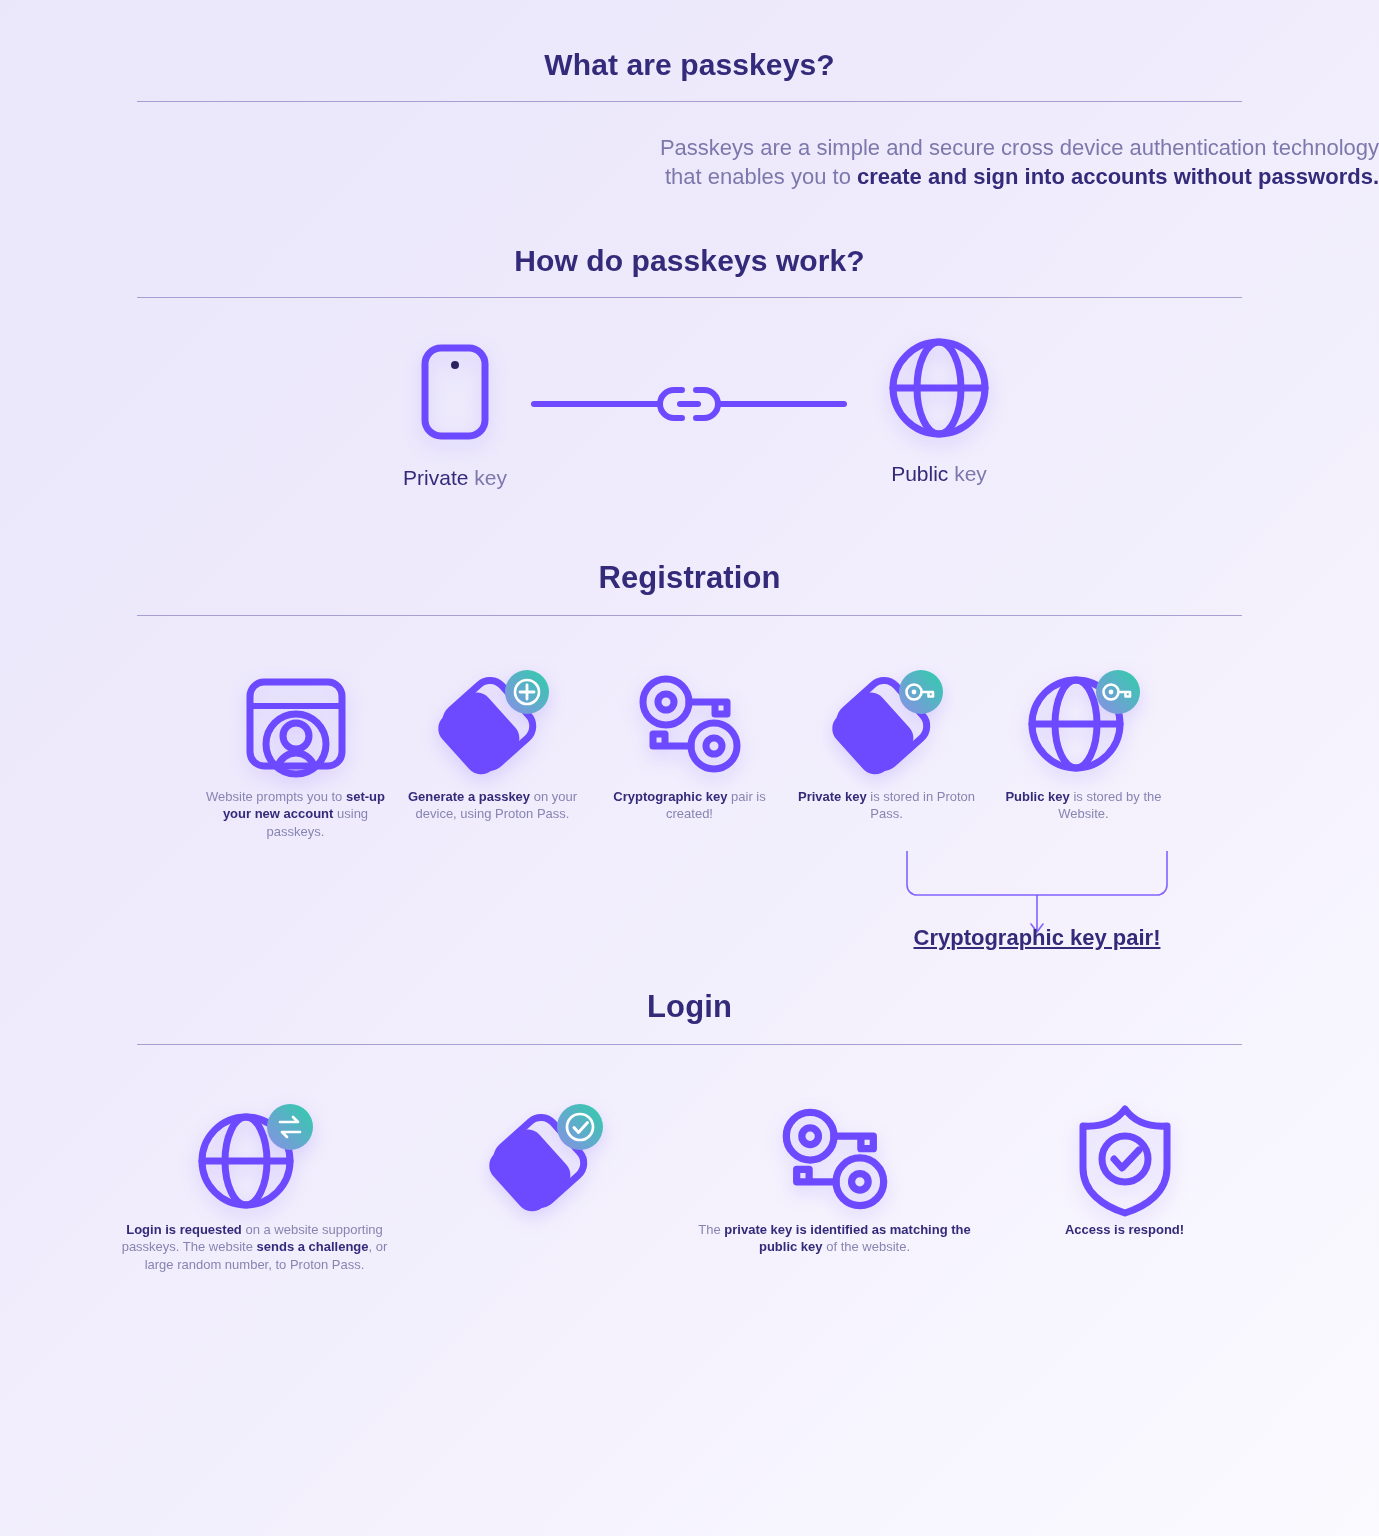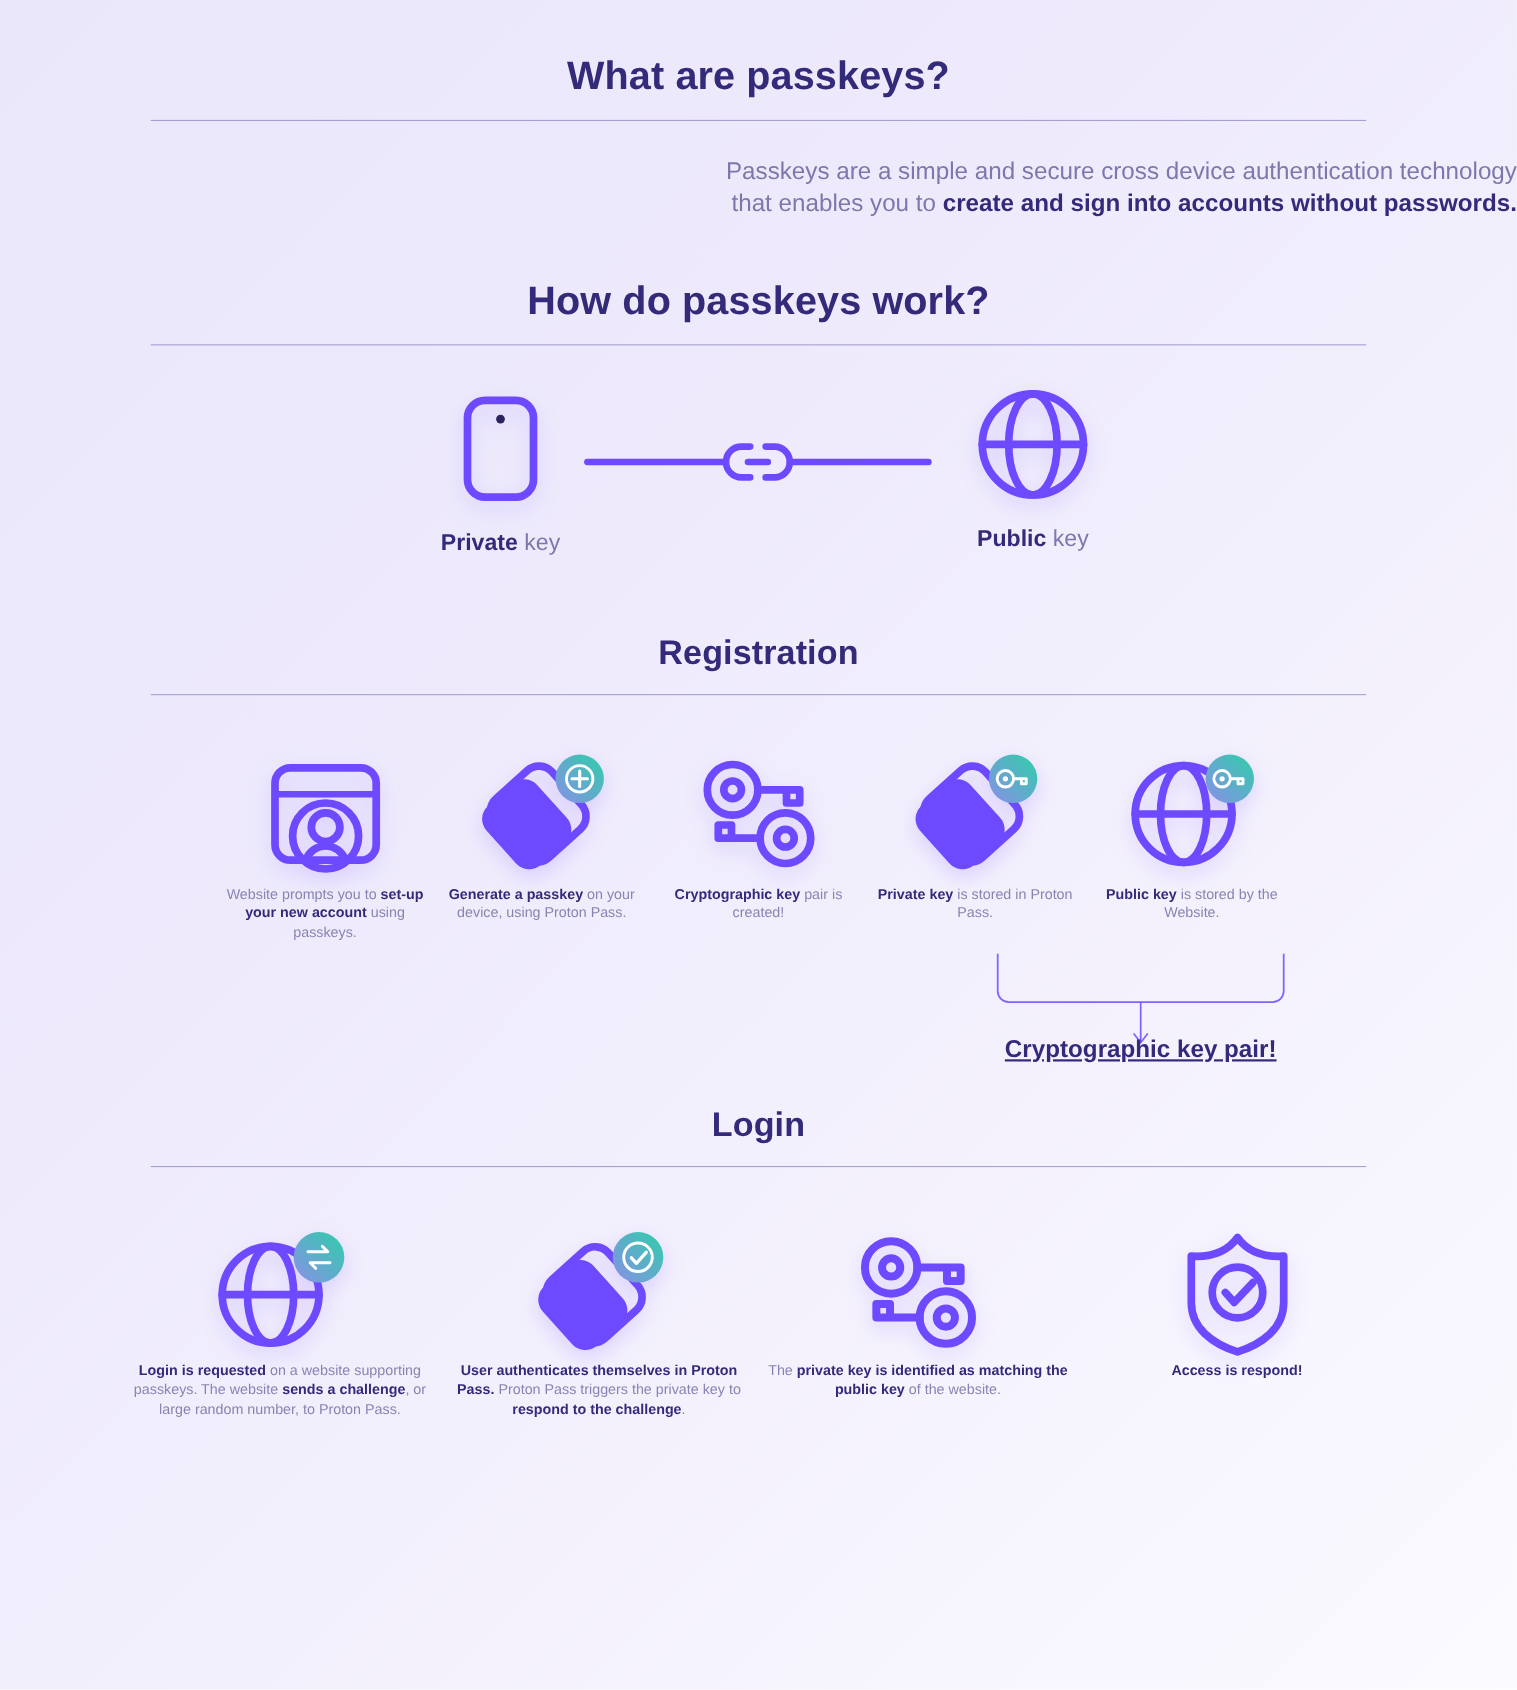--- a/index.html
+++ b/index.html
@@ -12,21 +12,21 @@
     color: #3a2b7a;
     overflow: hidden;
     position: relative;
   }
 
   .page { width: 1379px; height: 1536px; position: relative; }
 
   
   .section-head {
     text-align: center;
-    font-size: 36px;
+    font-size: 30px;
     font-weight: 600;
     color: #342a7a;
     letter-spacing: 0.1px;
   }
   .section-head.big { font-size: 31px; }
   .rule {
     height: 1px;
     background: #8d85c4;
     opacity: .75;
     margin: 19px 137px 0 137px;
@@ -52,21 +52,21 @@
     position: absolute;
     text-align: center;
     width: 230px;
   }
   .keyitem .glyph { height: 104px; display: flex; align-items: center; justify-content: center; }
   .keyitem .cap {
     margin-top: 22px;
     font-size: 21px;
     color: #7d78ab;
   }
-  .keyitem .cap b { color: #342a7a; font-weight: 700; }
+  .keyitem .cap b { color: #342a7a; font-weight: 400; }
 
   .connector {
     position: absolute;
     left: 530px;
     top: 48px;
     width: 318px;
     height: 40px;
   }
 
   
@@ -334,23 +334,20 @@
             </defs>
             <g transform="rotate(-42 56 62)">
               <rect x="24" y="26" width="70" height="72" rx="16" class="o"></rect>
               <rect x="14" y="26" width="62" height="72" rx="16" class="fillp"></rect>
             </g>
             <circle cx="98" cy="26" r="23" fill="url(#badgeE)"></circle>
             <circle cx="98" cy="26" r="13" fill="none" stroke="#fff" stroke-width="2.7"></circle>
             <path d="M92 26.5 l4.5 5 l9 -10" fill="none" stroke="#fff" stroke-width="3" stroke-linecap="round" stroke-linejoin="round"></path>
           </svg>
         </div>
-        <div class="txt">
-          <b>User authenticates themselves in Proton Pass.</b><span> Proton Pass triggers the private key to </span><b>respond to the challenge</b><span>.</span>
-        </div>
       </div>
 
       <div class="step">
         <div class="icon">
           <svg width="116" height="116" viewBox="0 0 112 112" class="soft">
             <circle cx="32" cy="34" r="23" class="o"></circle>
             <circle cx="32" cy="34" r="8" class="o"></circle>
             <path d="M55 34 h38 v12 h-12 v-12" class="o"></path>
             <circle cx="80" cy="78" r="23" class="o"></circle>
             <circle cx="80" cy="78" r="8" class="o"></circle>

